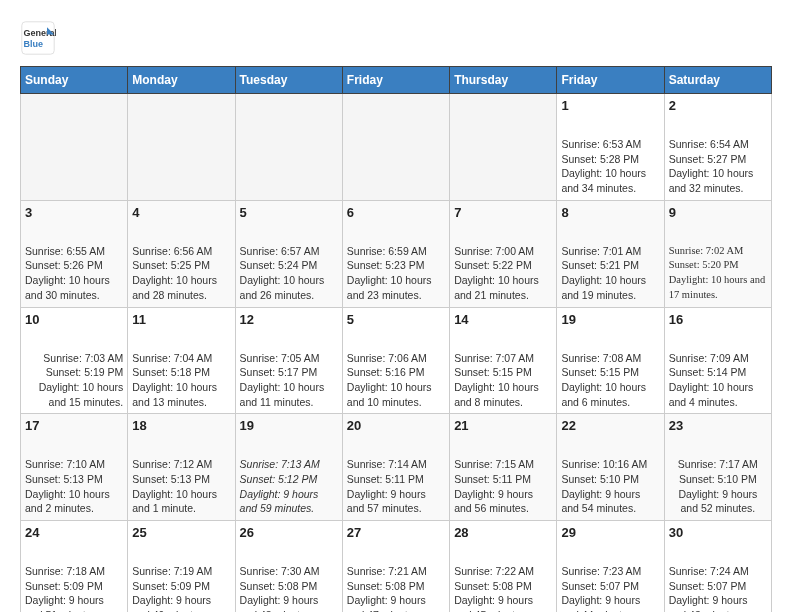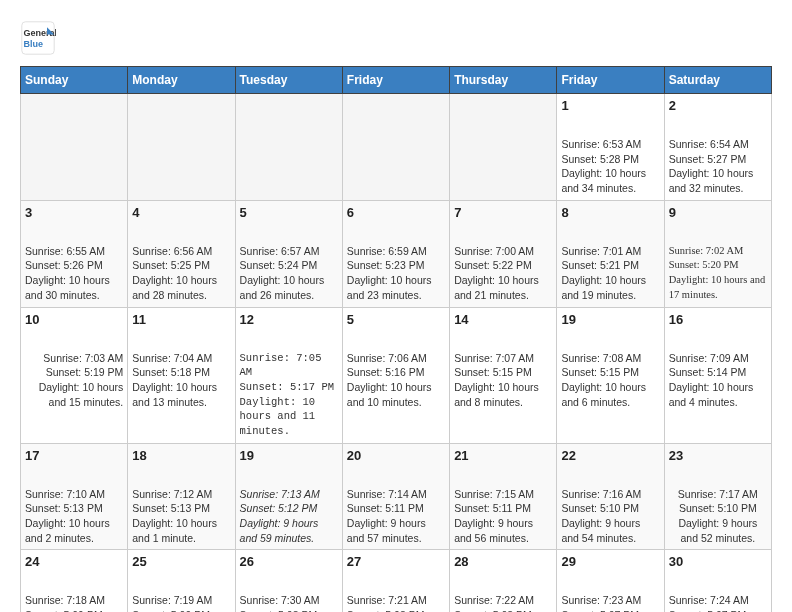--- a/index.html
+++ b/index.html
@@ -178,21 +178,21 @@
 Daylight: 10 hours and 15 minutes.</div>
         </td>
         <td>
           <span class="day-number">11</span>
           <div class="day-info" style="white-space: pre-line;">Sunrise: 7:04 AM
 Sunset: 5:18 PM
 Daylight: 10 hours and 13 minutes.</div>
         </td>
         <td>
           <span class="day-number">12</span>
-          <div class="day-info" style="white-space: pre-line; font-family: Liberation Mono, monospace;">Sunrise: 7:05 AM
+          <div class="day-info" style="white-space: pre-line;">Sunrise: 7:05 AM
 Sunset: 5:17 PM
 Daylight: 10 hours and 11 minutes.</div>
         </td>
         <td>
           <span class="day-number">5</span>
           <div class="day-info" style="white-space: pre-line;">Sunrise: 7:06 AM
 Sunset: 5:16 PM
 Daylight: 10 hours and 10 minutes.</div>
         </td>
         <td>
@@ -240,21 +240,21 @@
 Daylight: 9 hours and 57 minutes.</div>
         </td>
         <td>
           <span class="day-number">21</span>
           <div class="day-info" style="white-space: pre-line;">Sunrise: 7:15 AM
 Sunset: 5:11 PM
 Daylight: 9 hours and 56 minutes.</div>
         </td>
         <td>
           <span class="day-number">22</span>
-          <div class="day-info" style="white-space: pre-line;">Sunrise: 7:16 AM
+          <div class="day-info" style="white-space: pre-line;">Sunrise: 10:16 AM
 Sunset: 5:10 PM
 Daylight: 9 hours and 54 minutes.</div>
         </td>
         <td>
           <span class="day-number">23</span>
           <div class="day-info" style="white-space: pre-line; text-align: center;">Sunrise: 7:17 AM
 Sunset: 5:10 PM
 Daylight: 9 hours and 52 minutes.</div>
         </td>
       </tr>

